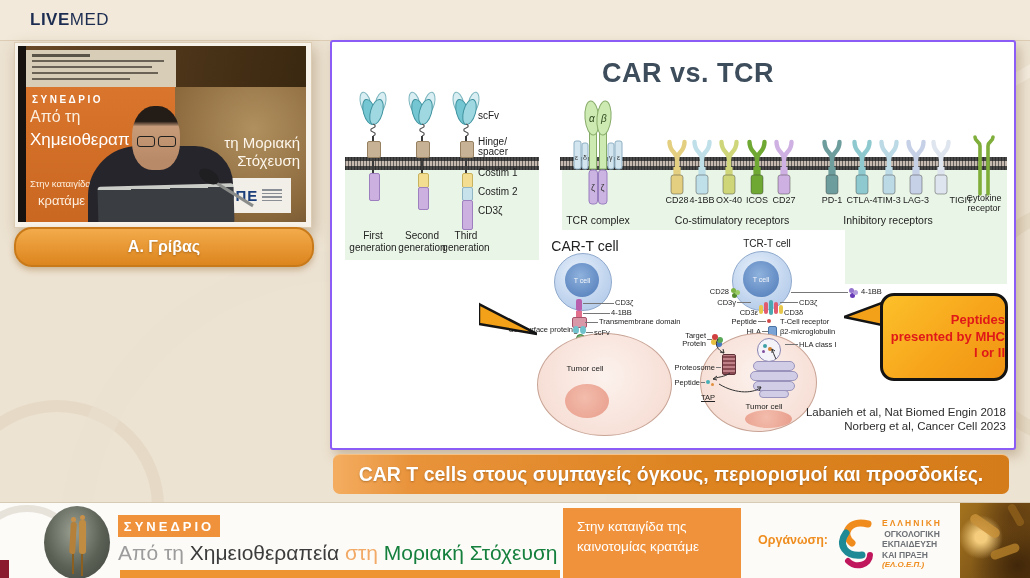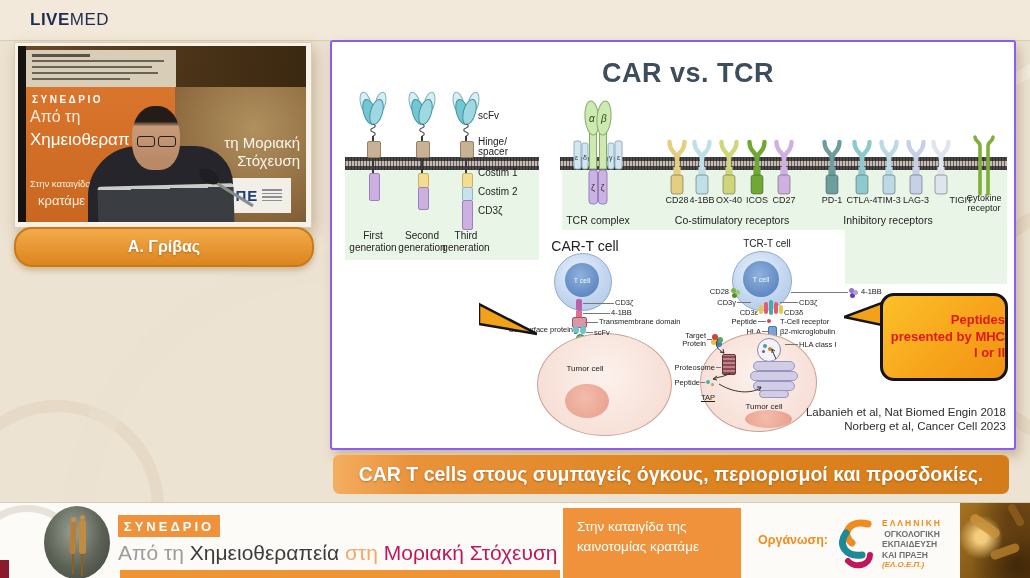--- a/index.html
+++ b/index.html
@@ -362,21 +362,21 @@
     <div class="abs" style="left:44px;top:3px;width:66px;height:73px;border-radius:50%;background:radial-gradient(ellipse at 45% 35%,#9aa092,#5c6156 55%,#3e423a);overflow:hidden;">
       <div class="d" style="left:26px;top:16px;width:6px;height:32px;background:#b5803a;border-radius:3px;transform:rotate(3deg);"></div>
       <div class="d" style="left:35px;top:14px;width:7px;height:34px;background:#c08c42;border-radius:3px;"></div>
       <div class="d" style="left:27px;top:11px;width:5px;height:5px;background:#c89048;border-radius:50%;"></div>
       <div class="d" style="left:36px;top:9px;width:5px;height:5px;background:#c89048;border-radius:50%;"></div>
       <div class="d" style="left:28px;top:48px;width:2px;height:20px;background:#8a5f20;"></div>
       <div class="d" style="left:37px;top:48px;width:2px;height:22px;background:#8a5f20;"></div>
     </div>
     <div class="abs badge">ΣΥΝΕΔΡΙΟ</div>
     <div class="abs ftitle">
-      <span style="color:#9c9c9c;">Από τη </span><span style="color:#3c3c3c;">Χημειοθεραπεία</span><span style="color:#f2aa66;"> στη </span><span style="color:#be185d;">Μοριακή Στόχευση</span>
+      <span style="color:#9c9c9c;">Από τη </span><span style="color:#3c3c3c;">Χημειοθεραπεία</span><span style="color:#f2aa66;"> στη </span><span style="color:#15803d;">Μοριακή Στόχευση</span>
     </div>
     <div class="abs" style="left:120px;top:67px;width:440px;height:9px;background:#ef9433;"></div>
     <div class="abs" style="left:0;top:57px;width:9px;height:19px;background:#8c1a2e;"></div>
     <div class="abs orgbox">
       <div>Στην καταιγίδα της</div>
       <div>καινοτομίας κρατάμε</div>
     </div>
     <div class="abs" style="left:758px;top:30px;color:#ef8d1f;font-weight:600;font-size:12.5px;">Οργάνωση:</div>
     <svg class="abs" style="left:835px;top:13px;" width="40" height="54" viewBox="0 0 40 54">
       <path d="M33 8 C14 3 6 18 17 27" fill="none" stroke="#f08c1e" stroke-width="7" stroke-linecap="round"></path>

